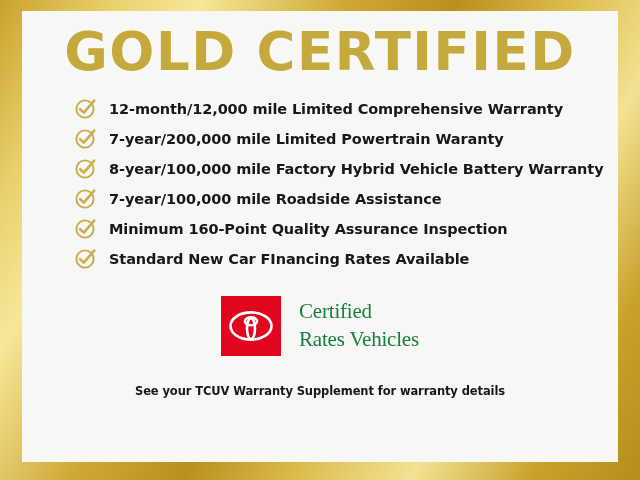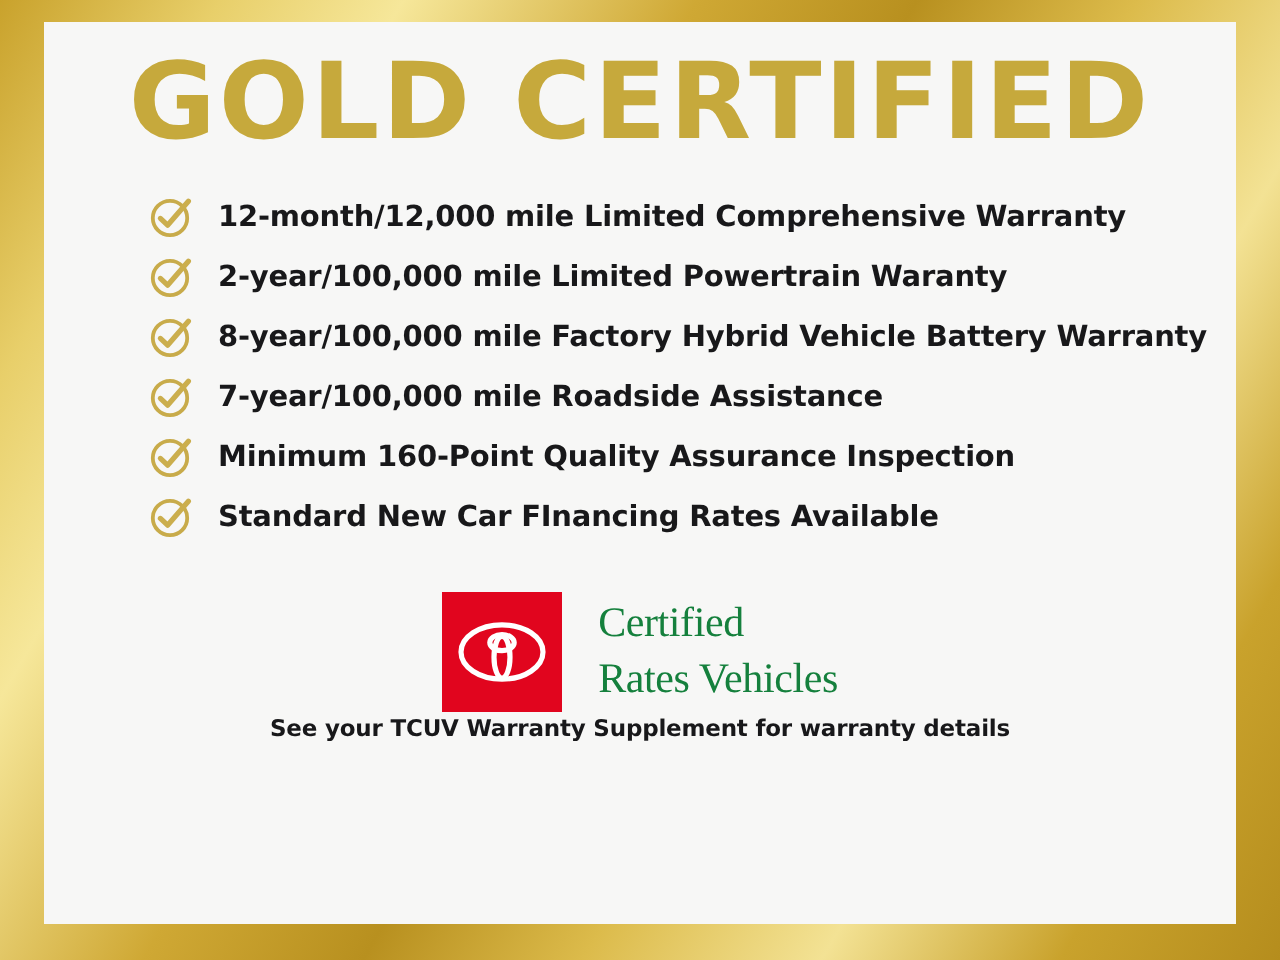--- a/index.html
+++ b/index.html
@@ -122,21 +122,21 @@
   .badge-line {
     font-size: 21px;
     font-weight: 400;
     line-height: 1.32;
     letter-spacing: -0.2px;
     white-space: nowrap;
   }
 
   
   .footer-note {
-    margin-top: 1px;
+    margin-top: 28px;
     font-size: 11.5px;
     font-weight: 700;
     color: #18181a;
     text-align: right;
     letter-spacing: -0.1px;
     font-family: "DejaVu Sans", sans-serif;
   }
 </style>
 </head>
 <body>
@@ -158,21 +158,21 @@
         <span class="feature-label">12-month/12,000 mile Limited Comprehensive Warranty</span>
       </div>
 
       <div class="feature-row">
         <span class="check-icon">
           <svg width="24" height="24" viewBox="0 0 24 24">
             <circle cx="11" cy="13" r="8.6" fill="none" stroke="#c8ab4a" stroke-width="1.9"></circle>
             <path d="M6.2 13.2 L9.8 16.6 L20.2 4.6" fill="none" stroke="#cbae4d" stroke-width="2.6" stroke-linecap="round" stroke-linejoin="round"></path>
           </svg>
         </span>
-        <span class="feature-label">2-year/100,000 mile Limited Powertrain Waranty</span>
+        <span class="feature-label">7-year/200,000 mile Limited Powertrain Waranty</span>
       </div>
 
       <div class="feature-row">
         <span class="check-icon">
           <svg width="24" height="24" viewBox="0 0 24 24">
             <circle cx="11" cy="13" r="8.6" fill="none" stroke="#c8ab4a" stroke-width="1.9"></circle>
             <path d="M6.2 13.2 L9.8 16.6 L20.2 4.6" fill="none" stroke="#cbae4d" stroke-width="2.6" stroke-linecap="round" stroke-linejoin="round"></path>
           </svg>
         </span>
         <span class="feature-label">8-year/100,000 mile Factory Hybrid Vehicle Battery Warranty</span>

